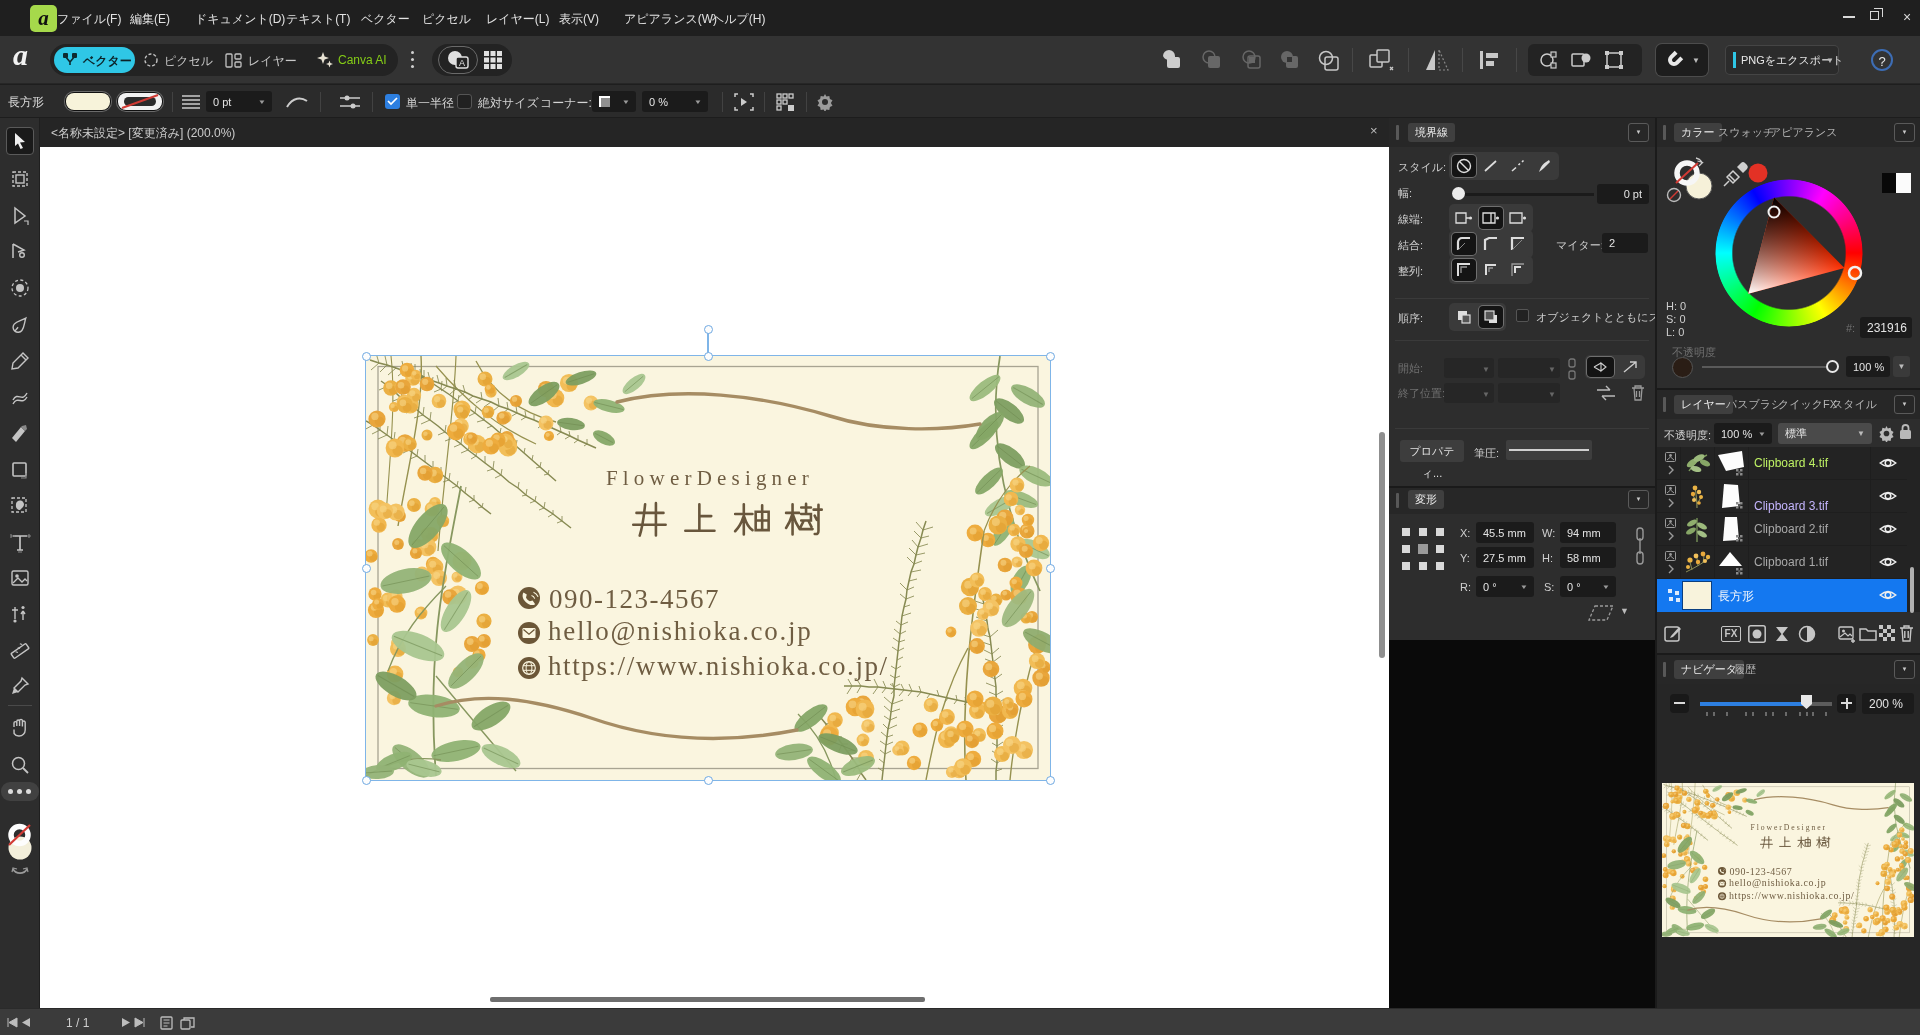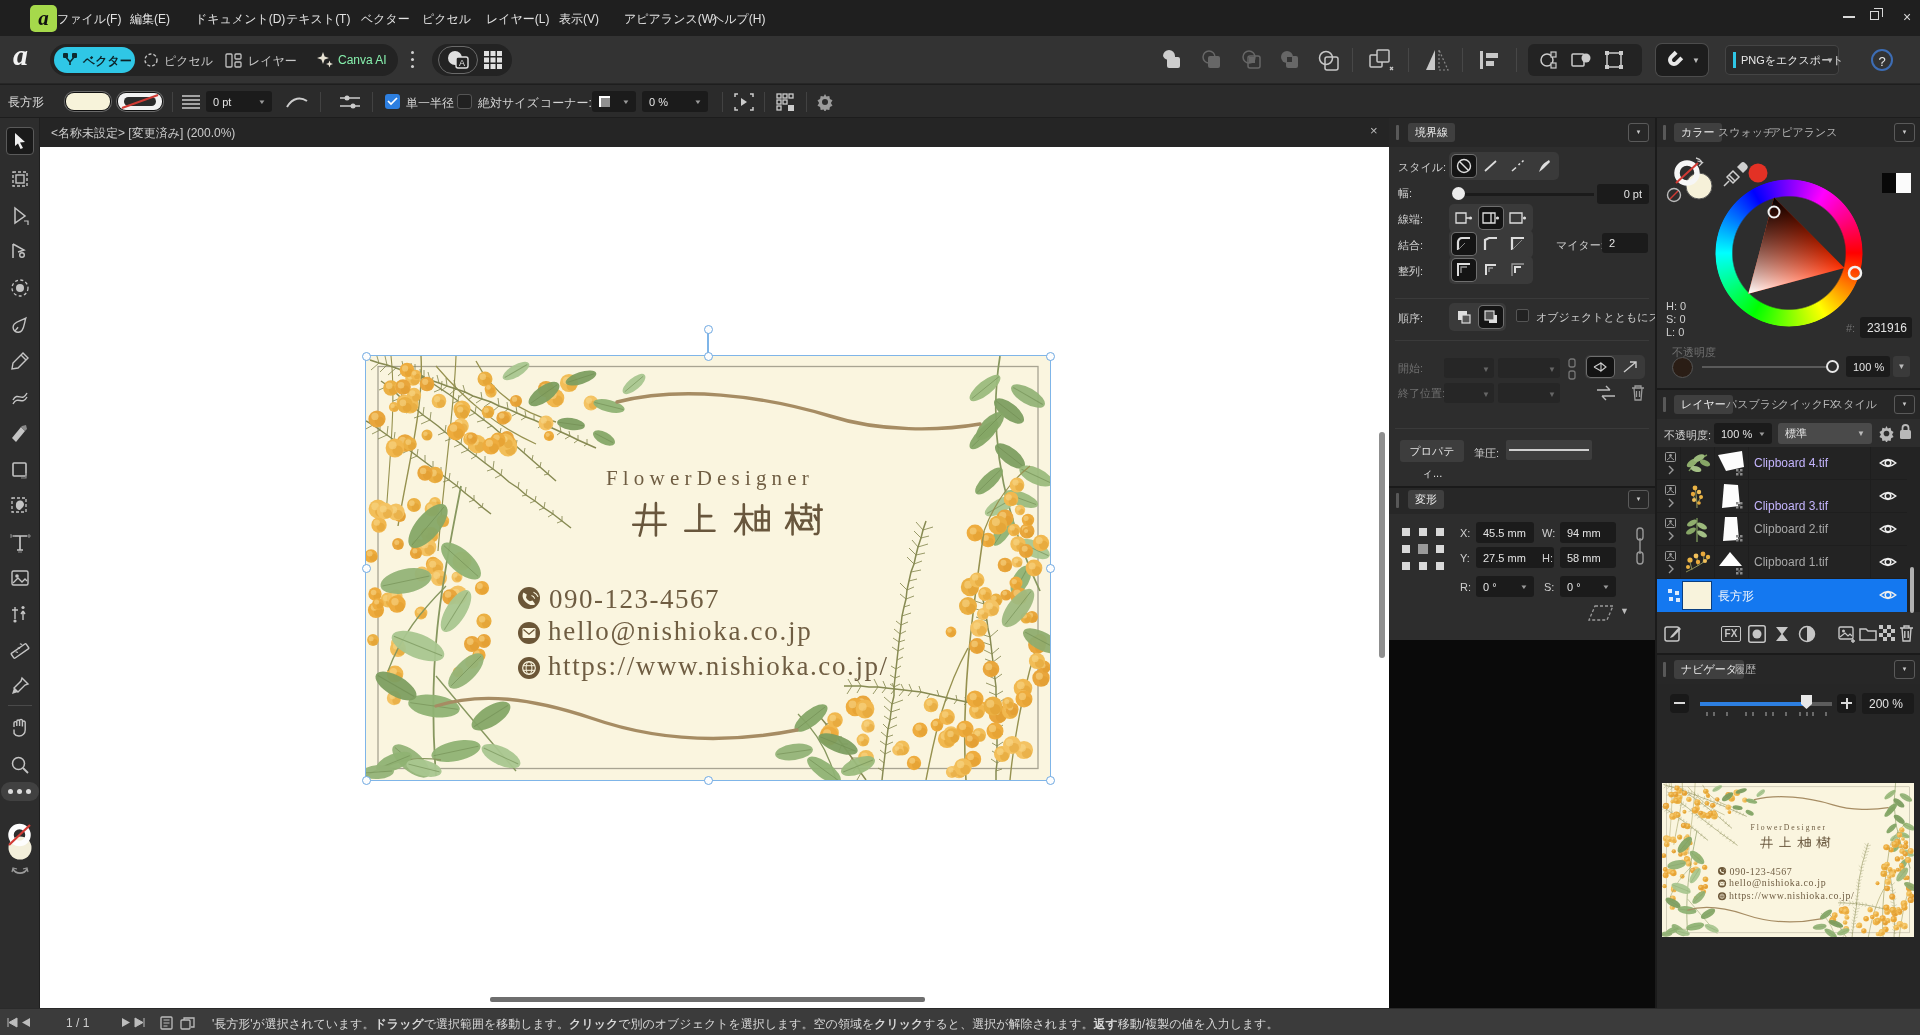--- a/index.html
+++ b/index.html
@@ -64,21 +64,21 @@
   <svg class="abs" style="left:225px;top:16px" width="17" height="17" viewBox="0 0 17 17">
     <rect x="1" y="2" width="6" height="13" rx="1" stroke="#c2c2c2" fill="none" stroke-width="1.3"></rect>
     <rect x="10" y="2" width="6" height="5" rx="1" stroke="#c2c2c2" fill="none" stroke-width="1.3"></rect>
     <rect x="10" y="10" width="6" height="5" rx="1" stroke="#c2c2c2" fill="none" stroke-width="1.3"></rect>
   </svg>
   <div class="abs" style="left:248px;top:17px;color:#c8c8c8;font-size:12px">レイヤー</div>
   <svg class="abs" style="left:316px;top:15px" width="18" height="18" viewBox="0 0 18 18">
     <path d="M7 1 L8.6 5.4 L13 7 L8.6 8.6 L7 13 L5.4 8.6 L1 7 L5.4 5.4 Z" fill="#e8e2d4"></path>
     <path d="M13.5 9.5 L14.4 12 L17 13 L14.4 14 L13.5 16.5 L12.6 14 L10 13 L12.6 12 Z" fill="#e8e2d4"></path>
   </svg>
-  <div class="abs" style="left:338px;top:17px;color:#86efac;font-size:12px">Canva AI</div>
+  <div class="abs" style="left:338px;top:17px;color:#84cc16;font-size:12px">Canva AI</div>
   <div class="abs" style="left:411px;top:15px;width:3px;height:3px;background:#d0d0d0;border-radius:50%;box-shadow:0 7px 0 #d0d0d0,0 14px 0 #d0d0d0"></div>
   <div class="abs" style="left:432px;top:8px;width:80px;height:32px;background:#232323;border-radius:16px"></div>
   <div class="abs" style="left:438px;top:10px;width:40px;height:28px;border:1px solid #6a6a6a;border-radius:14px"></div>
   <svg class="abs" style="left:446px;top:14px" width="26" height="20" viewBox="0 0 26 20">
     <circle cx="9" cy="8" r="7" fill="#e0e0e0"></circle>
     <rect x="10" y="7" width="12" height="11" rx="2" fill="#232323" stroke="#e0e0e0" stroke-width="1.4"></rect>
     <text x="16" y="16" font-size="9" fill="#e0e0e0" text-anchor="middle" font-family="Liberation Sans">A</text>
   </svg>
   <svg class="abs" style="left:484px;top:15px" width="18" height="18" viewBox="0 0 18 18">
     <g fill="#e0e0e0">
@@ -1247,21 +1247,21 @@
       <rect x="17" y="34" width="8" height="8"></rect>
       <rect x="34" y="34" width="8" height="8"></rect>
     </g>
 <rect x="16" y="16" width="10" height="10" fill="#9a9a9a"></rect>
 </svg>
 <div class="lbl" style="left:1460px;top:527px">X:</div>
 <div class="ib" style="left:1476px;top:522px;width:58px;height:21px">45.5 mm</div>
 <div class="lbl" style="left:1542px;top:527px">W:</div>
 <div class="ib" style="left:1560px;top:522px;width:56px;height:21px">94 mm</div>
 <div class="lbl" style="left:1460px;top:552px">Y:</div>
-<div class="ib" style="left:1476px;top:547px;width:78px;height:21px">27.5 mm</div>
+<div class="ib" style="left:1476px;top:547px;width:58px;height:21px">27.5 mm</div>
 <div class="lbl" style="left:1542px;top:552px">H:</div>
 <div class="ib" style="left:1560px;top:547px;width:56px;height:21px">58 mm</div>
 <div class="lbl" style="left:1460px;top:581px">R:</div>
 <div class="ib" style="left:1476px;top:576px;width:58px;height:21px">0 °<span class="cv">▼</span></div>
 <div class="lbl" style="left:1544px;top:581px">S:</div>
 <div class="ib" style="left:1560px;top:576px;width:56px;height:21px">0 °<span class="cv">▼</span></div>
 <svg class="abs" style="left:1634px;top:524px" width="12" height="44" viewBox="0 0 12 44">
     <rect x="3" y="4" width="6" height="12" rx="3" fill="none" stroke="#999" stroke-width="1.4"></rect>
     <rect x="3" y="28" width="6" height="12" rx="3" fill="none" stroke="#999" stroke-width="1.4"></rect>
     <path d="M6 14 V30" stroke="#999" stroke-width="1.4"></path>
@@ -1374,21 +1374,21 @@
 <svg class="abs" style="left:1716px;top:449px" width="30" height="29" viewBox="0 0 30 29">
     <polygon points="2,6 26,2 28,18 10,22" fill="#fdfdfd"></polygon>
     <g fill="#8a8a8a">
       <rect x="20" y="20" width="2.5" height="2.5"></rect>
       <rect x="24" y="20" width="2.5" height="2.5"></rect>
       <rect x="20" y="24" width="2.5" height="2.5"></rect>
       <rect x="24" y="24" width="2.5" height="2.5"></rect>
       <rect x="22" y="22" width="2.5" height="2.5" fill="#555"></rect>
     </g>
   </svg>
-<div class="abs" style="left:1754px;top:456px;color:#c4b5fd;font-size:12px">Clipboard 4.tif</div>
+<div class="abs" style="left:1754px;top:456px;color:#bef264;font-size:12px">Clipboard 4.tif</div>
 <svg class="abs" style="left:1879px;top:457px" width="18" height="12" viewBox="0 0 18 12">
     <path d="M1.2 6 Q9 -0.8 16.8 6 Q9 12.8 1.2 6z" stroke="#ededed" stroke-width="1.5" fill="none"></path>
     <circle cx="9" cy="6" r="2.8" stroke="#ededed" stroke-width="1.5" fill="none"></circle>
   </svg>
 <div class="abs" style="left:1657px;top:512px;width:250px;height:1px;background:#1e1e1e"></div>
 <div class="abs" style="left:1680px;top:480px;width:1px;height:32px;background:#1e1e1e"></div>
 <div class="abs" style="left:1714px;top:480px;width:1px;height:32px;background:#1e1e1e"></div>
 <div class="abs" style="left:1748px;top:480px;width:1px;height:32px;background:#1e1e1e"></div>
 <div class="abs" style="left:1870px;top:480px;width:1px;height:32px;background:#1e1e1e"></div>
 <svg class="abs" style="left:1665px;top:485px" width="11" height="10" viewBox="0 0 11 10">
@@ -1581,14 +1581,13 @@
     <path d="M15 1 L23 5.5 L15 10z M24 1 V10" fill="#bdbdbd" stroke="#bdbdbd" stroke-width="1"></path>
   </svg>
   <svg class="abs" style="left:160px;top:7px" width="13" height="14" viewBox="0 0 13 14">
       <rect x="1" y="1" width="11" height="12" rx="1" fill="none" stroke="#bdbdbd" stroke-width="1.3"></rect>
       <path d="M3.5 4 h6 M3.5 7 h6 M3.5 10 h4" stroke="#bdbdbd"></path>
     </svg>
   <svg class="abs" style="left:180px;top:7px" width="16" height="14" viewBox="0 0 16 14">
       <rect x="1" y="4" width="9" height="9" rx="1" fill="none" stroke="#bdbdbd" stroke-width="1.3"></rect>
       <path d="M4 4 V2 h10 v9 h-3" fill="none" stroke="#bdbdbd" stroke-width="1.3"></path>
     </svg>
-  <div class="abs" style="left:212px;top:7px;color:#d8d8d8;font-size:12px">'長方形'が選択されています。<b>ドラッグ</b>で選択範囲を移動します。<b>クリック</b>で別のオブジェクトを選択します。空の領域を<b>クリック</b>すると、選択が解除されます。<b>返す</b>移動/複製の値を入力します。</div>
 </div>
 
 </body></html>

